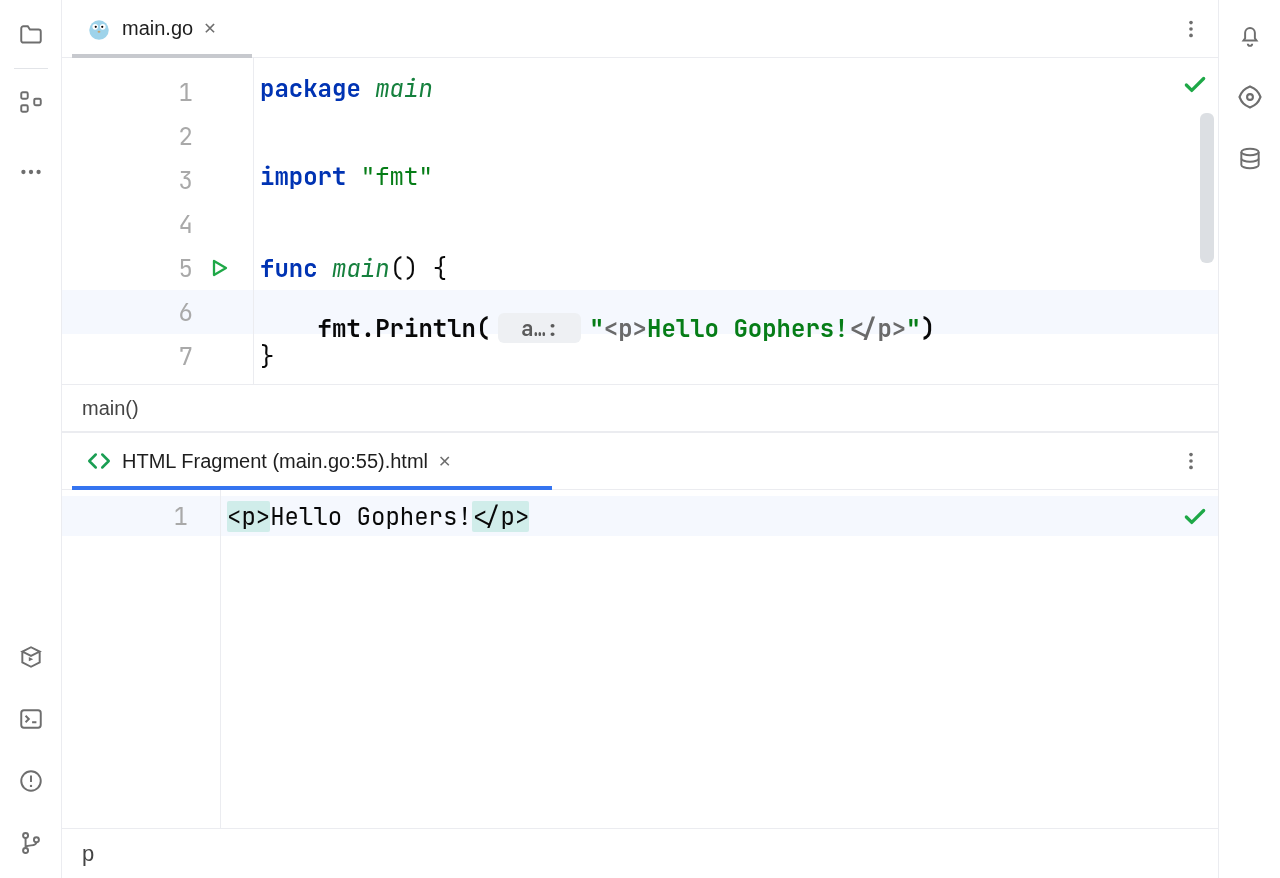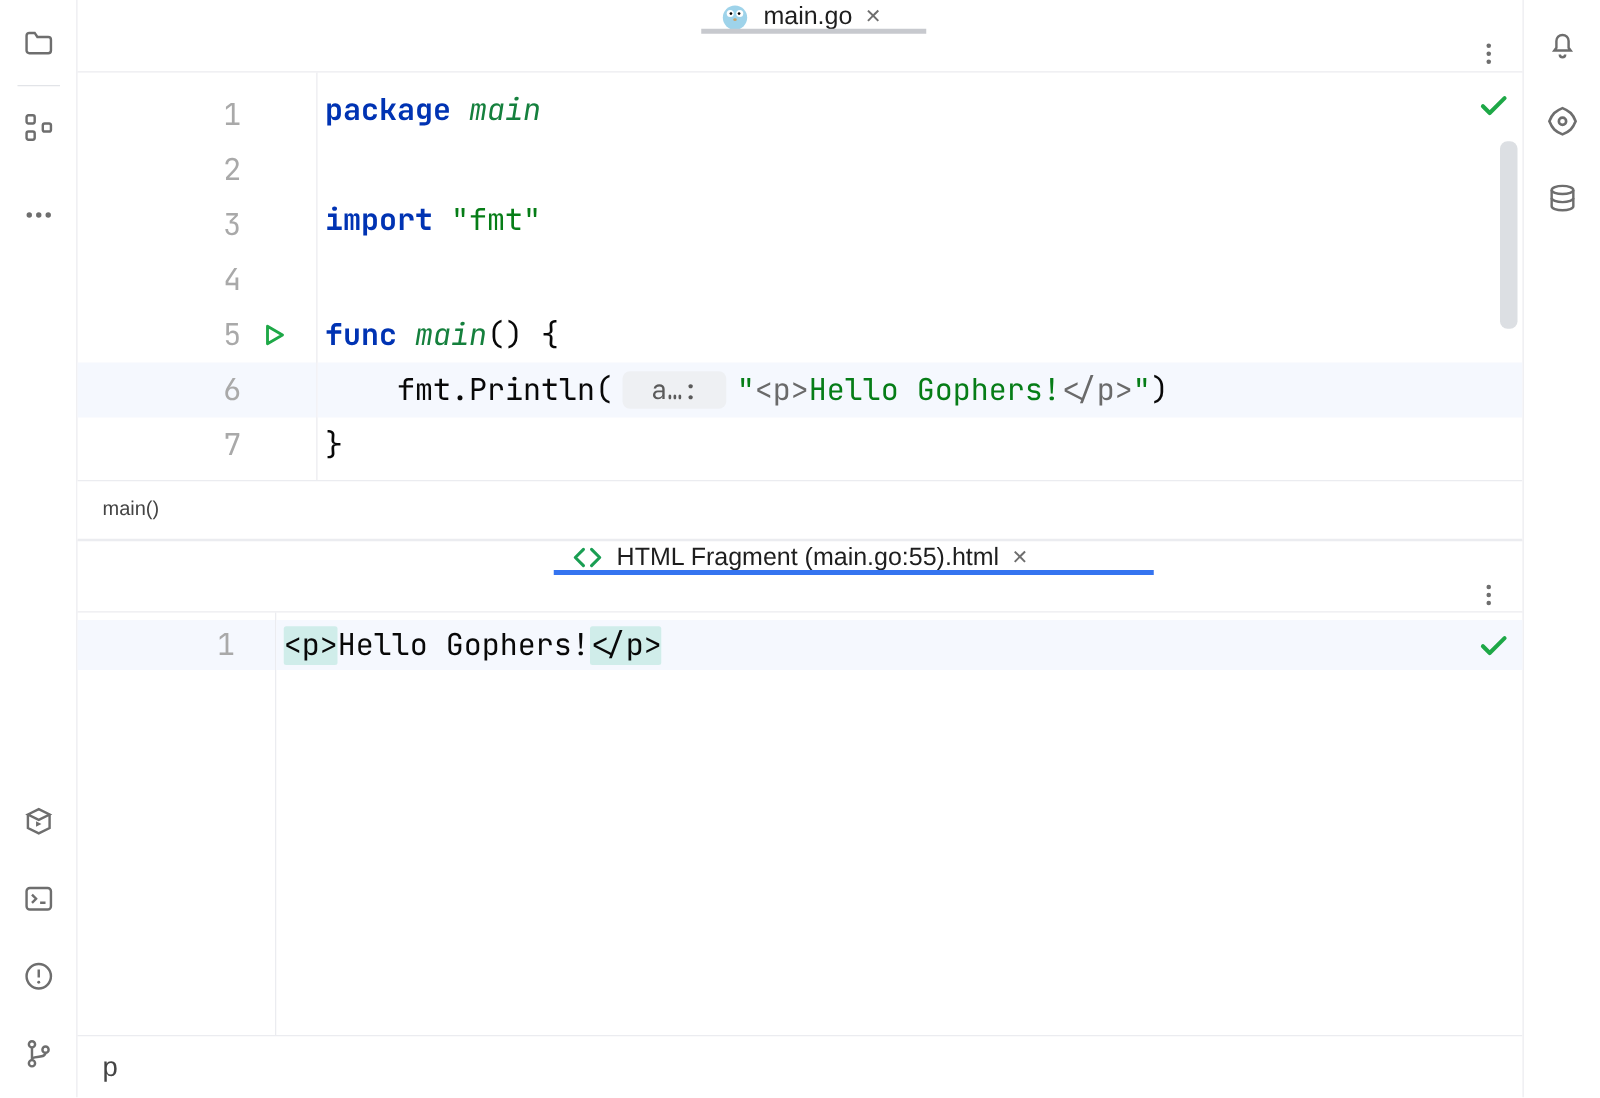--- a/index.html
+++ b/index.html
@@ -12,21 +12,21 @@
   .strip-divider { width: 34px; height: 1px; background: #e2e4e8; margin: 8px 0; }
   .left-spacer { flex: 1; }
 
   
   .right-strip { width: 62px; background: #fff; border-left: 1px solid #ebecf0; display: flex; flex-direction: column; align-items: center; padding-top: 18px; gap: 28px; }
 
   
   .center { flex: 1; display: flex; flex-direction: column; min-width: 0; }
 
   
-  .tab-bar { height: 58px; display: flex; align-items: center; border-bottom: 1px solid #ebecf0; position: relative; padding: 0 10px; flex-direction: column; }
+  .tab-bar { height: 58px; display: flex; align-items: center; border-bottom: 1px solid #ebecf0; position: relative; padding: 0 10px; }
   .tab { display: flex; align-items: center; gap: 10px; padding: 0 14px; height: 100%; font-size: 20px; color: #1e1e1e; position: relative; }
   .tab .close-x { color: #6e6e6e; font-size: 16px; }
   .tab-underline-grey { position: absolute; left: 0; bottom: -1px; height: 4px; background: #c7c9ce; }
   .tab-underline-blue { position: absolute; left: 0; bottom: -1px; height: 4px; background: #3574f0; }
   .tab-actions { margin-left: auto; display: flex; align-items: center; }
   .editor-body { position: relative; display: flex; height: 326px; font-family: ui-monospace, "JetBrains Mono", Menlo, Consolas, monospace; font-size: 24px; }
   .gutter { width: 192px; position: relative; border-right: 1px solid #ebecf0; }
   .gutter-row { position: absolute; left: 0; width: 100%; display: flex; align-items: center; justify-content: flex-end; padding-right: 60px; color: #a9a9a9; }
   .gutter-run { position: absolute; right: 22px; display: flex; align-items: center; }
   .code-area { position: relative; flex: 1; overflow: hidden; }
@@ -35,21 +35,21 @@
   .tok-kw { color: #0033b3; font-weight: 600; }
   .tok-id { color: #15803d; font-style: italic; }
   .tok-plain { color: #080808; }
   .tok-str { color: #067d17; }
   .tok-greytag { color: #6a6a6a; }
   .hint-chip { display:inline-flex; align-items:center; background:#eef0f3; color:#5a5a5a; border-radius:6px; padding:0 10px; margin:0 8px; font-size:21px; height:30px; }
   .editor-scrollbar { position:absolute; right:4px; top:55px; width:14px; height:150px; background:#dcdfe3; border-radius:6px; }
   .editor-check { position:absolute; right:10px; top:14px; }
 
   
-  .breadcrumb { height: 48px; display:flex; align-items:center; font-size:16px; color:#444; padding:0 20px; border-top:1px solid #ebecf0; border-bottom:1px solid #ebecf0; background:#fff; }
+  .breadcrumb { height: 48px; display:flex; align-items:center; font-size:20px; color:#444; padding:0 20px; border-top:1px solid #ebecf0; border-bottom:1px solid #ebecf0; background:#fff; }
 
   
   .lower-body { position:relative; display:flex; flex:1; font-family: ui-monospace, "JetBrains Mono", Menlo, Consolas, monospace; font-size:24px; }
   .lower-gutter { width:159px; border-right:1px solid #ebecf0; position:relative; }
   .lower-line-bg { position:absolute; left:0; right:0; background:#f5f8fe; }
   .lower-code { position:relative; flex:1; }
   .html-hl { background:#d0edea; border-radius:2px; }
 
   .lower-crumb { height:50px; display:flex; align-items:center; font-size:22px; color:#444; padding:0 20px; border-top:1px solid #ebecf0; }
 
@@ -162,21 +162,21 @@
           <svg width="26" height="26" viewBox="0 0 24 24" fill="none" stroke="#1ea847" stroke-width="3" stroke-linecap="round" stroke-linejoin="round">
               <path d="M4 12l5 5L20 6"></path>
             </svg>
         </div>
         <div class="editor-scrollbar"></div>
       <div class="code-row" style="top: 8px;"><span class="tok-kw">package</span><span class="tok-plain"> </span><span class="tok-id">main</span></div>
           <div class="code-row" style="top: 56px;"></div>
           <div class="code-row" style="top: 96px;"><span class="tok-kw">import</span><span class="tok-plain"> </span><span class="tok-str">"fmt"</span></div>
           <div class="code-row" style="top: 144px;"></div>
           <div class="code-row" style="top: 188px;"><span class="tok-kw">func</span><span class="tok-plain"> </span><span class="tok-id">main</span><span class="tok-plain">() {</span></div>
-          <div class="code-row" style="top: 232px;"><span class="tok-plain">    fmt.Println(</span><span class="hint-chip"> a…: </span><span class="tok-str">"</span><span class="tok-greytag">&lt;p&gt;</span><span class="tok-str">Hello Gophers!</span><span class="tok-greytag">&lt;/p&gt;</span><span class="tok-str">"</span><span class="tok-plain">)</span></div>
+          <div class="code-row" style="top: 248px; font-weight: bold;"><span class="tok-plain">    fmt.Println(</span><span class="hint-chip"> a…: </span><span class="tok-str">"</span><span class="tok-greytag">&lt;p&gt;</span><span class="tok-str">Hello Gophers!</span><span class="tok-greytag">&lt;/p&gt;</span><span class="tok-str">"</span><span class="tok-plain">)</span></div>
           <div class="code-row" style="top: 276px;"><span class="tok-plain">}</span></div>
         </div>
     </div>
 
     <div class="breadcrumb">
       <span>main()</span>
     </div>
 
     <div class="tab-bar" style="border-top:1px solid #ebecf0;justify-content:space-between;">
       <div class="tab">

